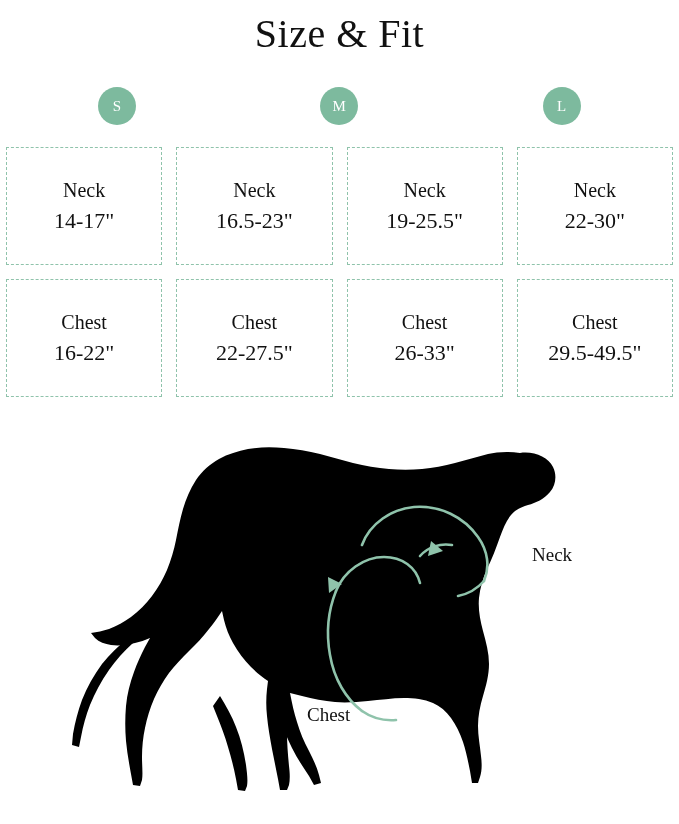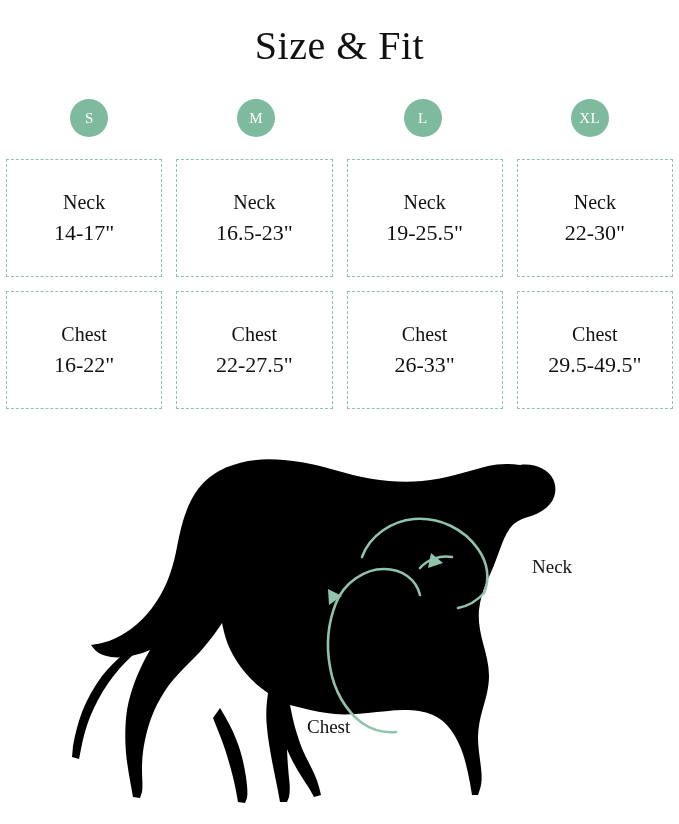--- a/index.html
+++ b/index.html
@@ -20,21 +20,21 @@
     height: 824px;
     position: relative;
   }
   .title {
     text-align: center;
     font-family: "Liberation Serif", serif;
     font-size: 40px;
     font-weight: 400;
     letter-spacing: 0.5px;
     margin: 0;
-    padding-top: 22px;
+    padding-top: 10px;
     color: #111111;
   }
   .badges {
     display: flex;
     margin-top: 30px;
     padding: 0 6px;
   }
   .badge-cell {
     flex: 1 1 0;
     display: flex;
@@ -121,23 +121,20 @@
 
   <div class="badges">
     <div class="badge-cell">
       <div class="badge">S</div>
     </div>
     <div class="badge-cell">
       <div class="badge">M</div>
     </div>
     <div class="badge-cell">
       <div class="badge">L</div>
-    </div>
-    <div class="badge-cell">
-      <div class="badge">XL</div>
     </div>
   </div>
 
   <div class="table">
 
     <div class="row first">
       <div class="cell">
         <div class="cell-label">Neck</div>
         <div class="cell-value">14-17"</div>
       </div>

